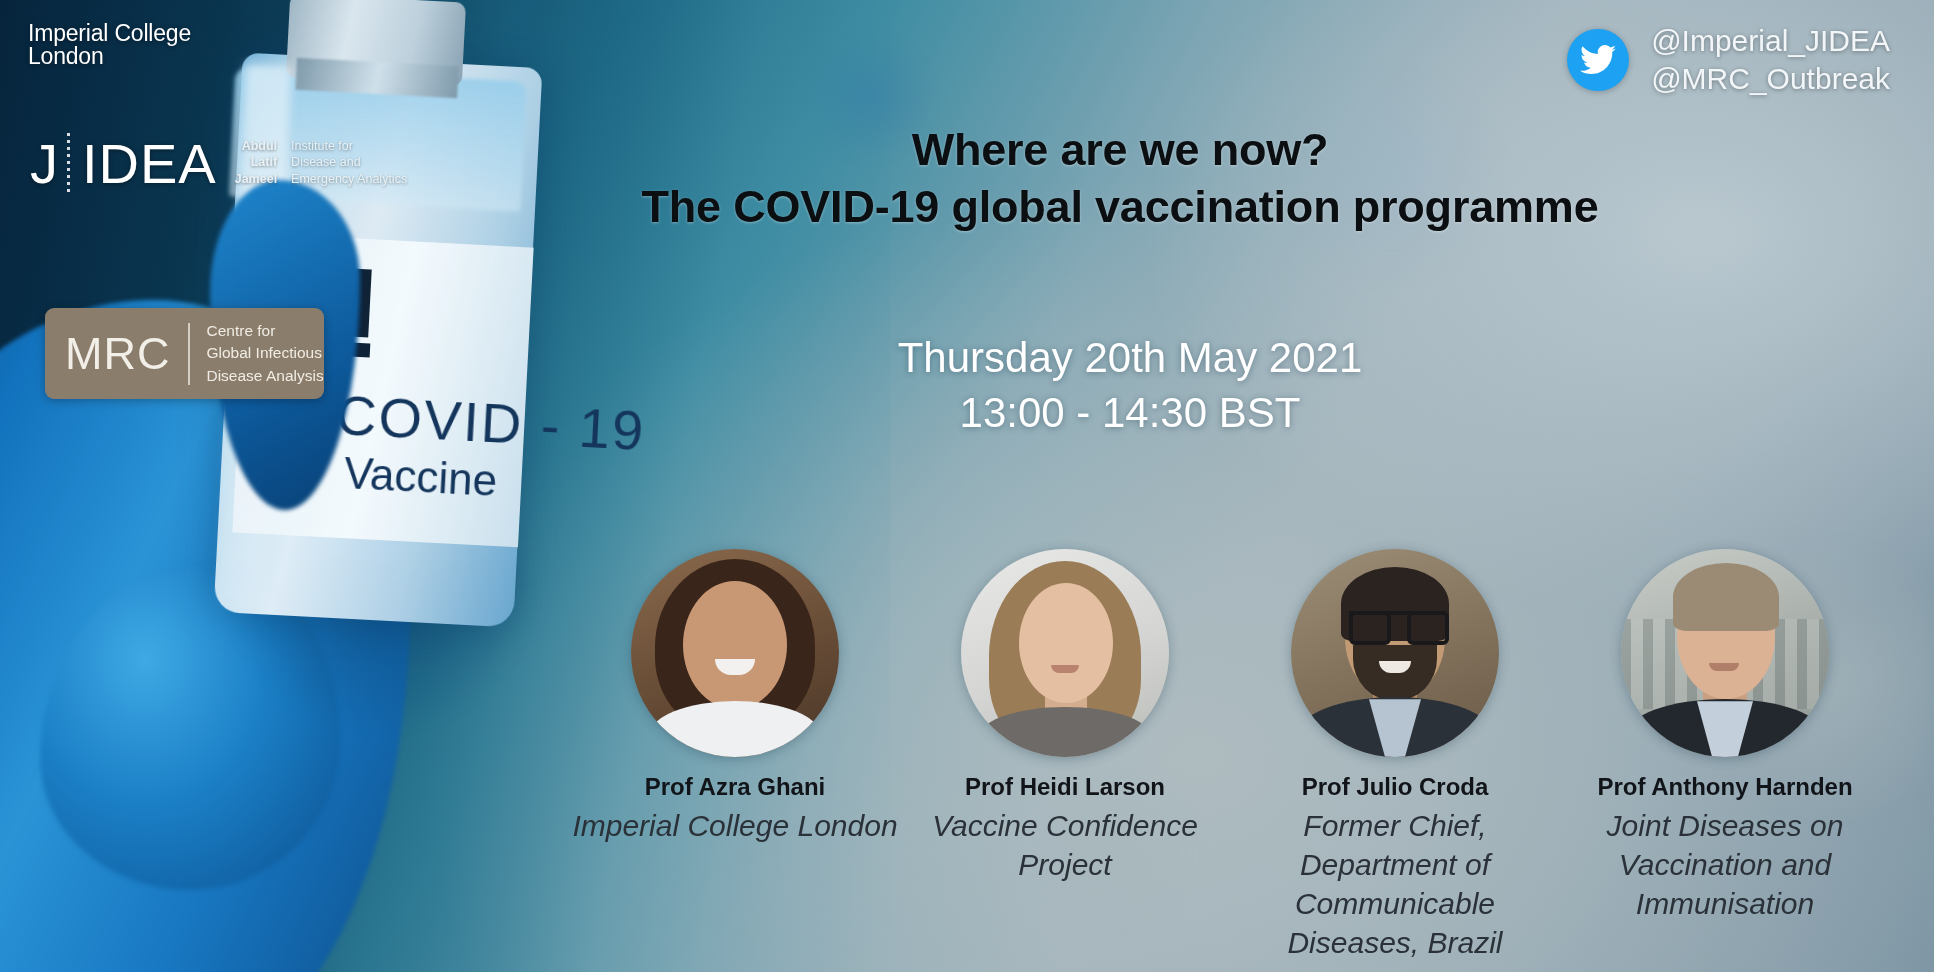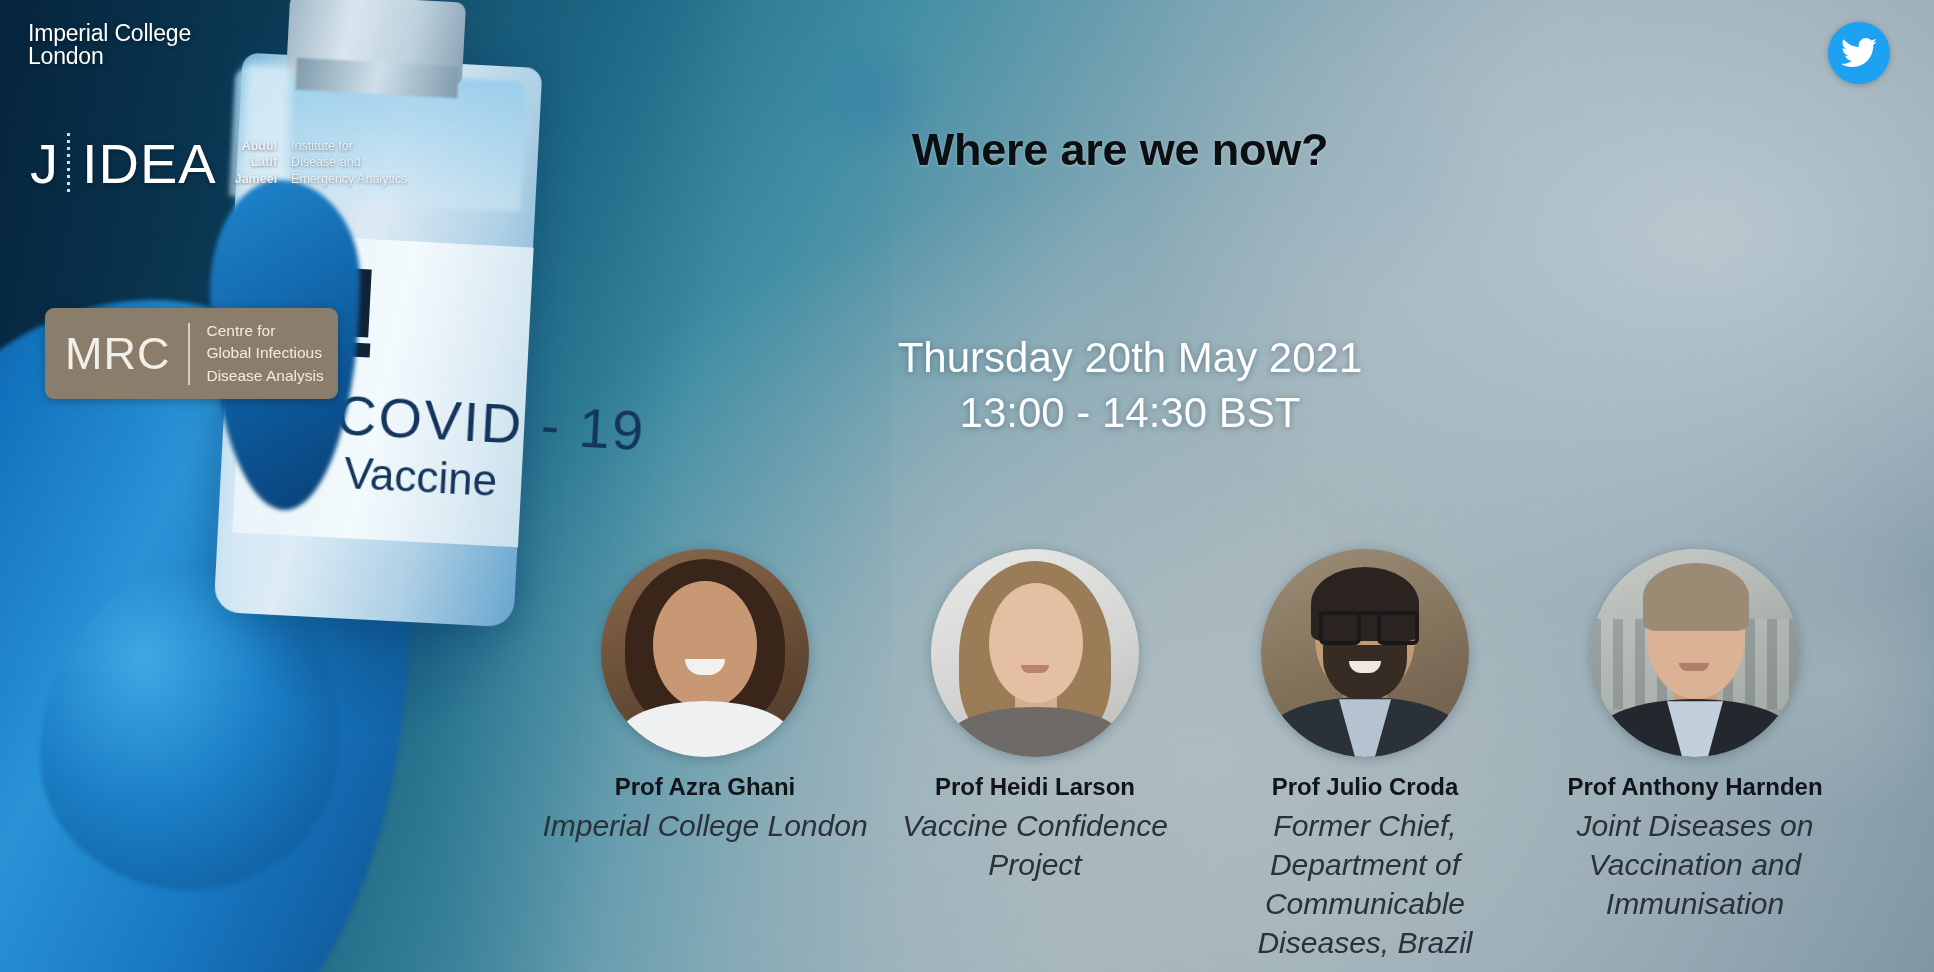--- a/index.html
+++ b/index.html
@@ -194,21 +194,21 @@
     text-shadow:0 1px 3px rgba(0,0,0,.4);
   }
   .jidea-sub-a{font-weight:bold;text-align:right;white-space:pre-line;}
   .jidea-sub-b{font-weight:400;white-space:pre-line;}
 
   .logo-mrc{
     position:absolute;left:45px;top:308px;
     display:flex;align-items:center;
     background:#8b7d6b;
     border-radius:9px;
-    padding:12px 14px 12px 20px;
+    padding:12px 0 12px 20px;
     box-shadow:0 2px 10px rgba(0,0,0,.28);
   }
   .mrc-word{
     color:#f2efe9;font-size:45px;font-weight:400;
     letter-spacing:1px;line-height:1;padding-right:18px;
   }
   .mrc-div{
     width:2px;height:62px;background:#e2dcd2;opacity:.85;margin-right:16px;
   }
   .mrc-sub{
@@ -255,21 +255,21 @@
     text-align:center;color:#ffffff;
     font-size:42px;line-height:1.32;font-weight:400;
     text-shadow:0 1px 6px rgba(20,50,70,.42);
   }
   .date-block div{white-space:nowrap;text-align:center;}
 
   
   .speakers{
     position:absolute;left:540px;bottom:10px;
     width:1380px;
-    display:flex;justify-content:flex-start;align-items:flex-start;
+    display:flex;justify-content:center;align-items:flex-start;
   }
   .speaker{width:330px;display:flex;flex-direction:column;align-items:center;}
   .sp-photo{
     width:208px;height:208px;border-radius:50%;
     overflow:hidden;position:relative;
     box-shadow:0 2px 12px rgba(20,50,70,.30);
     flex:0 0 auto;
   }
   .sp-name{
     margin-top:16px;
@@ -381,24 +381,29 @@
 Global Infectious
 Disease Analysis</div>
   </div>
 
   <div class="twitter-block">
     <div class="tw-icon">
       <svg width="36" height="30" viewBox="0 0 24 20" aria-hidden="true">
         <path fill="#ffffff" d="M24 2.4c-.9.4-1.8.7-2.8.8 1-.6 1.8-1.6 2.1-2.7-.9.6-2 1-3.1 1.2C19.4.6 18.1 0 16.7 0c-2.7 0-4.9 2.2-4.9 4.9 0 .4 0 .8.1 1.1C7.8 5.8 4.1 3.8 1.7.8 1.2 1.5 1 2.3 1 3.2c0 1.7.9 3.2 2.2 4.1-.8 0-1.6-.2-2.2-.6v.1c0 2.4 1.7 4.4 3.9 4.8-.4.1-.8.2-1.3.2-.3 0-.6 0-.9-.1.6 2 2.4 3.4 4.6 3.4-1.7 1.3-3.8 2.1-6.1 2.1-.4 0-.8 0-1.2-.1 2.2 1.4 4.8 2.2 7.5 2.2 9.1 0 14-7.5 14-14v-.6c1-.7 1.8-1.6 2.5-2.6z"></path>
       </svg>
     </div>
+    <div class="tw-handles">
+      <div>@Imperial_JIDEA</div>
+      <div>@MRC_Outbreak</div>
+    </div>
   </div>
 
   <div class="title-block">
     <div class="title-l1">Where are we now?</div>
+    <div class="title-l2">The COVID-19 global vaccination programme</div>
   </div>
 
   <div class="date-block">
     <div>Thursday 20th May 2021</div>
     <div>13:00 - 14:30 BST</div>
   </div>
 
   <div class="speakers">
 
     <div class="speaker">

